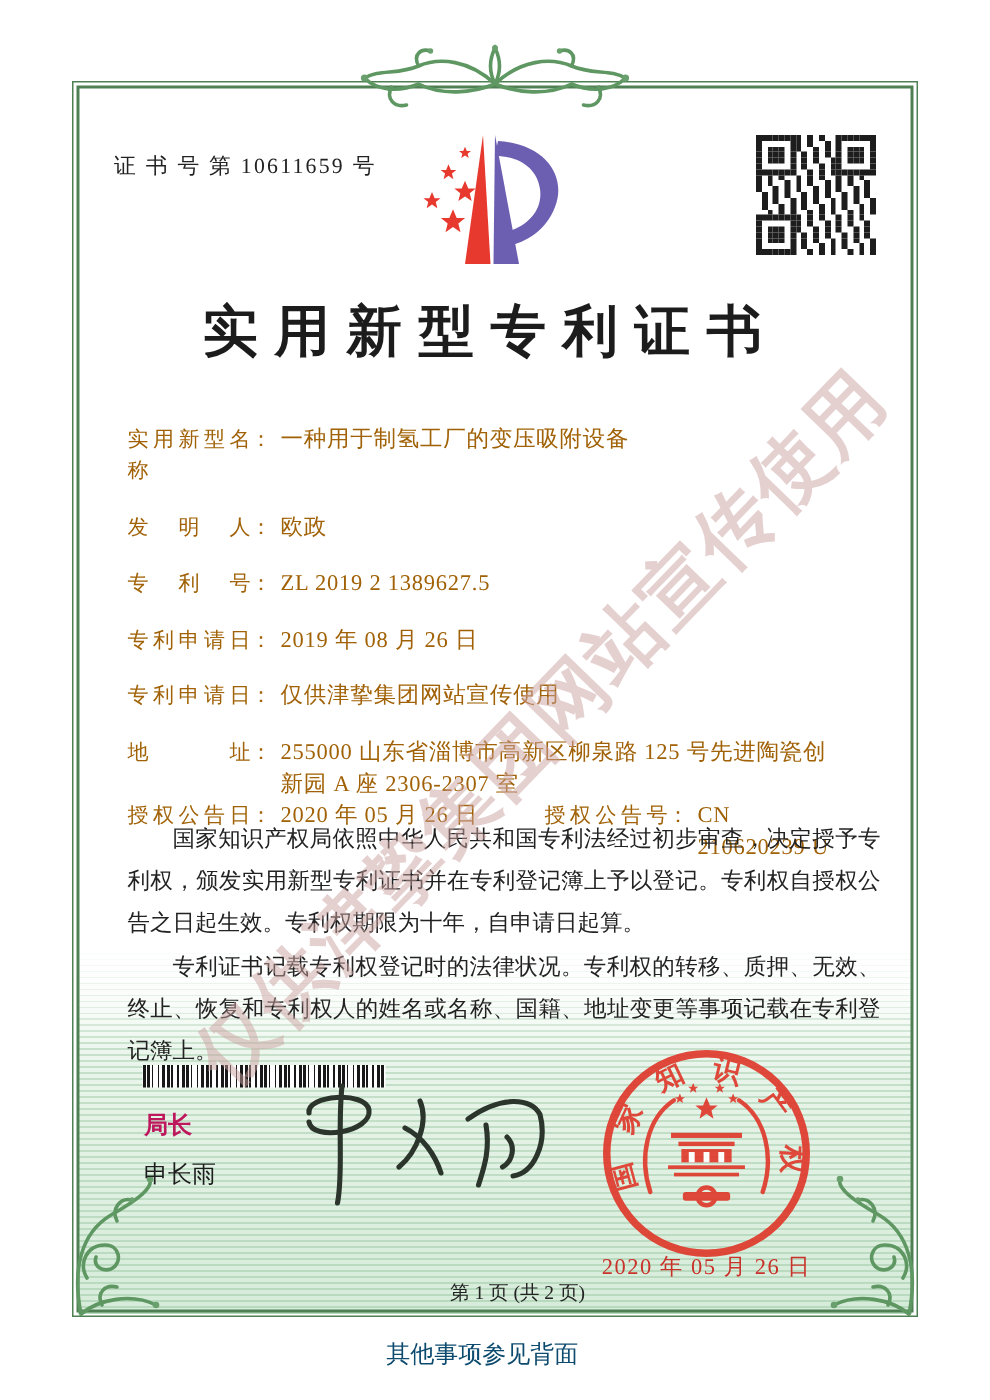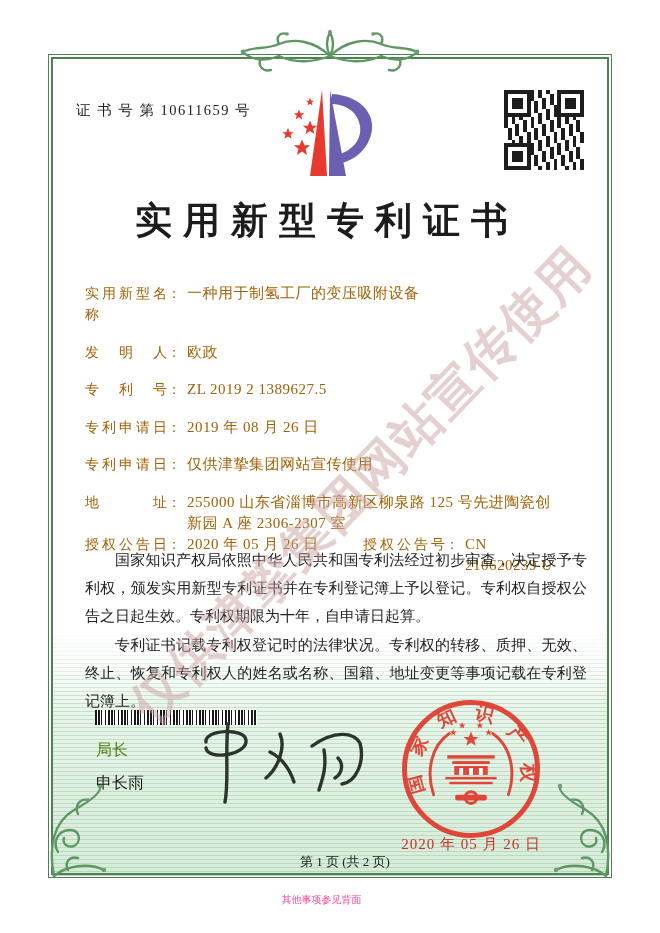--- a/index.html
+++ b/index.html
@@ -57,35 +57,35 @@
                font-size:15px; line-height:1.88; color:#222; text-align:justify; }
   .body-text p { text-indent:2em; }
 
   
   .barcode { position:absolute; left:95px; top:710px; width:162px; height:15px; z-index:3;
     background:repeating-linear-gradient(90deg,
       #181818 0 2px, #fff 2px 3px, #181818 3px 5px, #fff 5px 6px,
       #181818 6px 7px, #fff 7px 10px, #181818 10px 11px, #fff 11px 13px); }
 
   
-  .sig-role { position:absolute; left:96px; top:740px; font-size:16px; color:#4d7c0f; z-index:3; }
+  .sig-role { position:absolute; left:96px; top:740px; font-size:16px; color:#be185d; z-index:3;font-weight:bold; }
   .sig-name { position:absolute; left:96px; top:773px; font-size:16px; color:#1d1d1d; z-index:3; }
   .sig-script { position:absolute; left:182px; top:710px; width:190px; height:100px; z-index:4; }
   .sig-script path { stroke:#2b352c; stroke-width:3.4; fill:none; stroke-linecap:round; }
 
   
   .seal { position:absolute; left:402px; top:700px; width:138px; height:138px; z-index:8; opacity:0.92; }
   .seal-ring { position:absolute; inset:0; border:5px solid #df3a2c; border-radius:50%; }
   .seal-svg { position:absolute; inset:0; }
   .seal-date { position:absolute; left:398px; top:835px; width:146px; text-align:center; z-index:8;
                font-size:15px; color:#c9322a; letter-spacing:1px; }
 
   
   .footer-page { position:absolute; left:0; right:0; top:853px; text-align:center; font-size:13px; color:#222; z-index:3;margin-left:47px; }
-  .back-note   { position:absolute; left:0; right:0; top:893px; text-align:center; font-size:10px; color:#ec4899; z-index:3; }
+  .back-note   { position:absolute; left:0; right:0; top:893px; text-align:center; font-size:16px; color:#0c4a6e; z-index:3; }
 
   
   .watermark { position:absolute; left:116px; top:690px; z-index:9; pointer-events:none;
     transform:rotate(-46deg); transform-origin:0 0;
     font-size:51px; letter-spacing:2px; white-space:nowrap;
     color:rgba(203,162,162,0.5); font-weight:bold; }
 </style>
 </head>
 <body>
 

